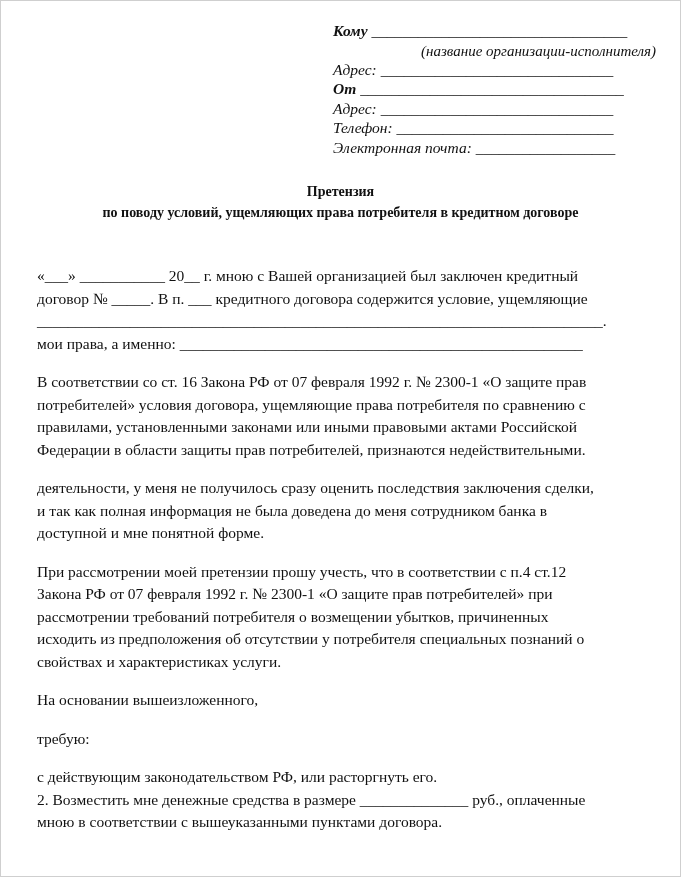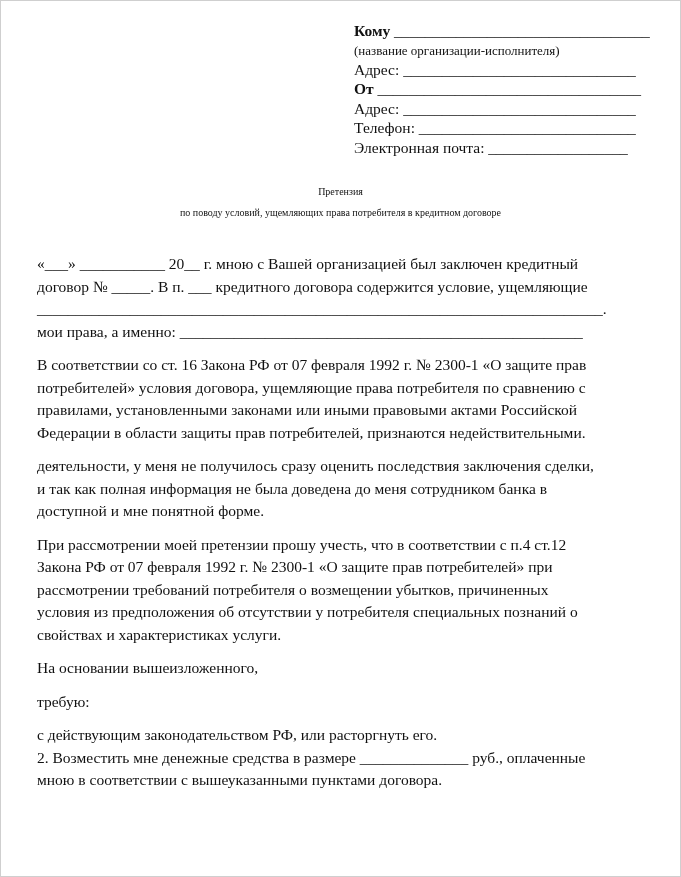--- a/index.html
+++ b/index.html
@@ -18,55 +18,57 @@
       height: 875px;
       border: 1px solid #cfcfcf;
       background: #ffffff;
       font-family: "Liberation Serif", serif;
       color: #111111;
       font-size: 15.5px;
       line-height: 22.5px;
     }
     .header-block {
       position: absolute;
-      left: 353px;
+      left: 332px;
       top: 20px;
       width: 310px;
       line-height: 19.5px;
       font-size: 15.5px;
+      font-style: italic;
     }
     .header-line {
       white-space: nowrap;
     }
     .bold { font-weight: bold; }
     .subnote {
-      font-size: 13px;
+      font-size: 15px;
       line-height: 14px;
+      margin-left: 88px;
       margin-top: 3px;
       margin-bottom: 2px;
       white-space: nowrap;
     }
     .title-block {
       position: absolute;
       left: 0;
       top: 180px;
       width: 679px;
       text-align: center;
-      font-weight: normal;
-      font-size: 10px;
+      font-weight: bold;
+      font-size: 14px;
       line-height: 21px;
     }
     .body {
       position: absolute;
       left: 36px;
       top: 248px;
       width: 620px;
     }
     .para {
-      margin: 4px 0 11px 0;
+      margin: 16px 0 11px 0;
       white-space: nowrap;
     }
     .para .ln { display: block; white-space: nowrap; }
   </style>
 </head>
 <body>
 
 <div class="page">
 
   <div class="header-block">
@@ -106,21 +108,21 @@
     <div class="para">
       <span class="ln">деятельности, у меня не получилось сразу оценить последствия заключения сделки,</span>
       <span class="ln">и так как полная информация не была доведена до меня сотрудником банка в</span>
       <span class="ln">доступной и мне понятной форме.</span>
     </div>
 
     <div class="para">
       <span class="ln">При рассмотрении моей претензии прошу учесть, что в соответствии с п.4 ст.12</span>
       <span class="ln">Закона РФ от 07 февраля 1992 г. № 2300-1 «О защите прав потребителей» при</span>
       <span class="ln">рассмотрении требований потребителя о возмещении убытков, причиненных</span>
-      <span class="ln">условия из предположения об отсутствии у потребителя специальных познаний о</span>
+      <span class="ln">исходить из предположения об отсутствии у потребителя специальных познаний о</span>
       <span class="ln">свойствах и характеристиках услуги.</span>
     </div>
 
     <div class="para">На основании вышеизложенного,</div>
 
     <div class="para">требую:</div>
 
     <div class="para">
       <span class="ln">с действующим законодательством РФ, или расторгнуть его.</span>
       <span class="ln">2. Возместить мне денежные средства в размере ______________ руб., оплаченные</span>

